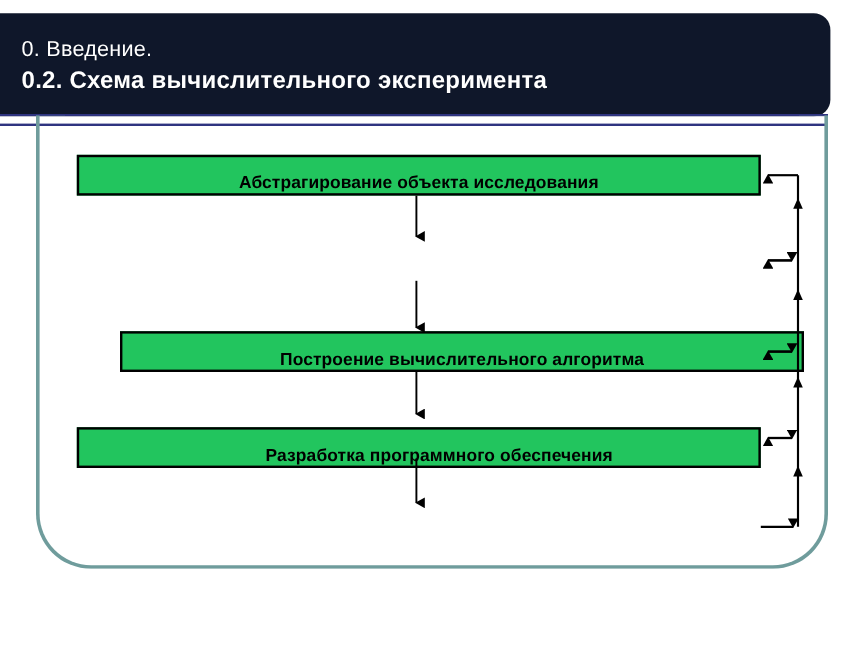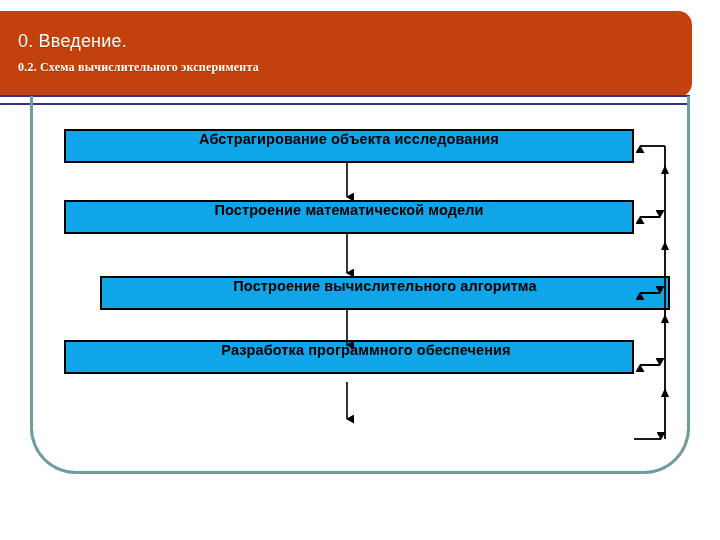--- a/index.html
+++ b/index.html
@@ -20,45 +20,44 @@
     background: #ffffff;
   }
 
   
   #header-band {
     position: absolute;
     left: 0;
     top: 11px;
     width: 692px;
     height: 86px;
-    background: #c2410c;
+    background: #0f172a;
     border-top-right-radius: 14px;
     border-bottom-right-radius: 14px;
   }
   #header-title {
     position: absolute;
     left: 18px;
     top: 17px;
     width: 640px;
     color: #ffffff;
     line-height: 26px;
     letter-spacing: 0.2px;
   }
   #header-line1 {
     display: block;
     font-size: 18px;
     font-weight: normal;
     text-shadow: 0 1px 0 rgba(0,0,0,0.18);
   }
   #header-line2 {
     display: block;
-    font-size: 12px;
+    font-size: 20px;
     font-weight: bold;
     text-shadow: 0 1px 0 rgba(0,0,0,0.18);
-    font-family: Liberation Serif, serif;
   }
   
   #header-rule-dark {
     position: absolute;
     left: 0;
     top: 84px;
     width: 690px;
     height: 2px;
     background: #2f3480;
   }
@@ -91,38 +90,38 @@
     border-radius: 0 0 46px 46px;
     box-sizing: border-box;
   }
 
   
   .flow-box {
     position: absolute;
     left: 64px;
     width: 570px;
     height: 34px;
-    background: #0ea5e9;
+    background: #22c55e;
     border: 2px solid #000000;
     box-sizing: border-box;
     display: flex;
-    align-items: flex-start;
+    align-items: flex-end;
     justify-content: center;
   }
   .flow-box-label {
     font-size: 14.5px;
     font-weight: bold;
     color: #000000;
     white-space: nowrap;
     letter-spacing: 0.1px;
   }
   #flow-box-0 { top: 129px; }
   #flow-box-1 { top: 200px; }
   #flow-box-2 { top: 276px; margin-left: 36px; }
-  #flow-box-3 { top: 340px; padding-left: 34px; }
+  #flow-box-3 { top: 356px; padding-left: 34px; }
   #flow-box-4 { top: 422px; }
 
   
   #connectors {
     position: absolute;
     left: 0;
     top: 0;
     width: 720px;
     height: 540px;
     pointer-events: none;
@@ -141,23 +140,20 @@
     <div id="header-rule-dark"></div>
     <div id="header-rule-white"></div>
     <div id="header-rule-dark2"></div>
   </div>
 
   <div id="content-frame"></div>
 
   <div class="flow-box" id="flow-box-0">
     <span class="flow-box-label">Абстрагирование объекта исследования</span>
   </div>
-  <div class="flow-box" id="flow-box-1">
-    <span class="flow-box-label">Построение математической модели</span>
-  </div>
   <div class="flow-box" id="flow-box-2">
     <span class="flow-box-label">Построение вычислительного алгоритма</span>
   </div>
   <div class="flow-box" id="flow-box-3">
     <span class="flow-box-label">Разработка программного обеспечения</span>
   </div>
 
   <svg id="connectors" viewBox="0 0 720 540">
     <defs>
       <marker id="arrow-down" markerWidth="9" markerHeight="8" refX="4.5" refY="7" orient="auto" markerUnits="userSpaceOnUse">

